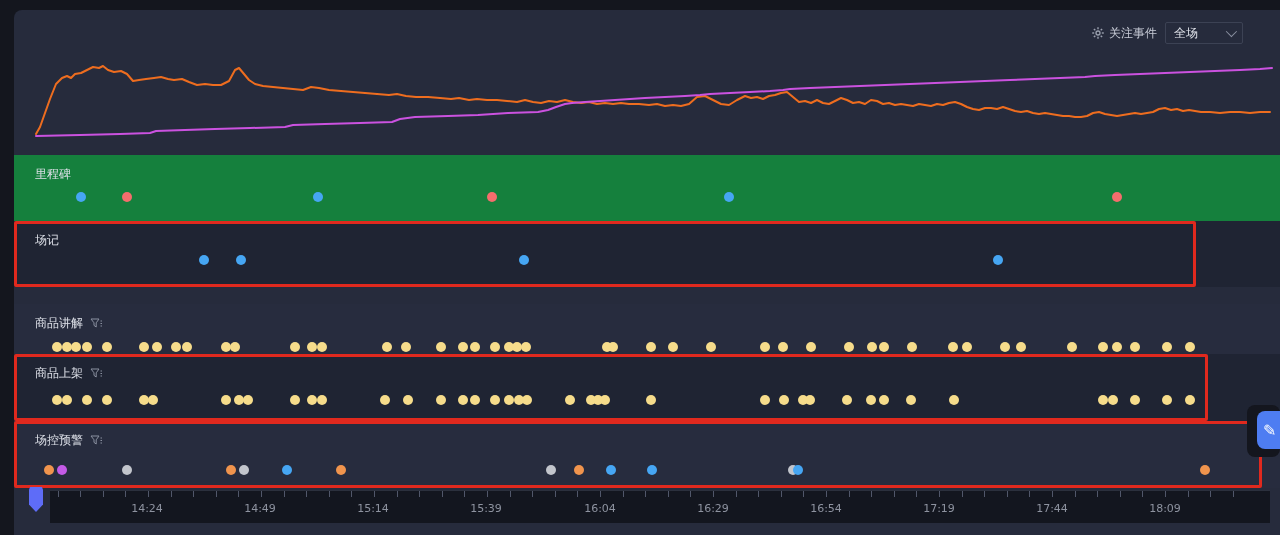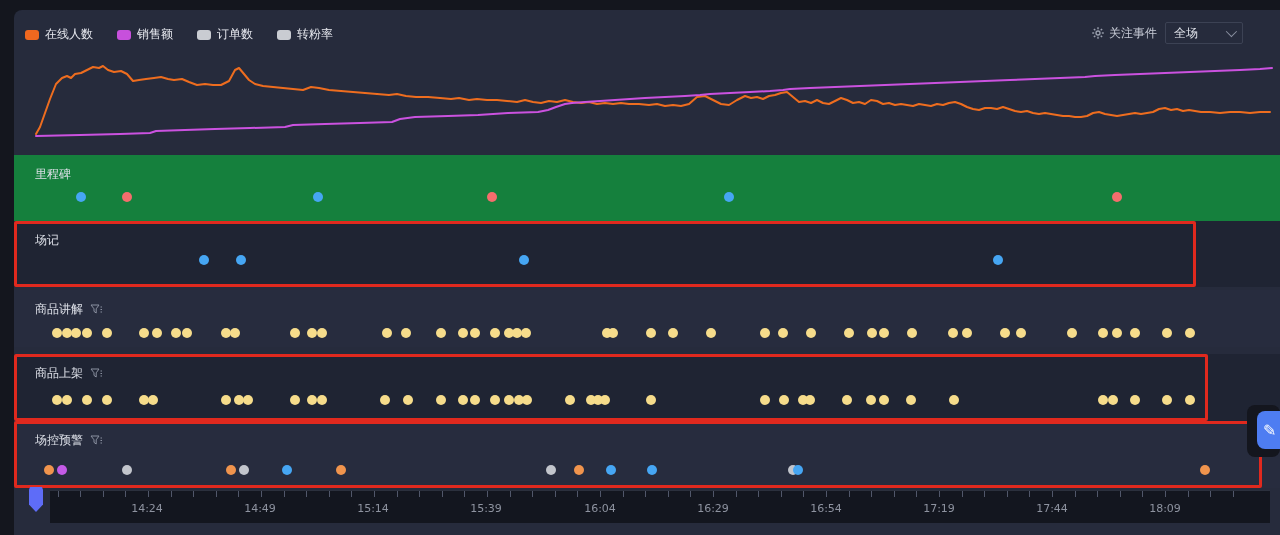--- a/index.html
+++ b/index.html
@@ -25,21 +25,21 @@
     padding:0 8px; cursor:pointer;
   }
   .chev { width:7px; height:7px; border-right:1px solid #8a90a0; border-bottom:1px solid #8a90a0;
     transform:rotate(45deg) translateY(-2px); }
   
   #chart-svg { position:absolute; left:0; top:0; pointer-events:none; }
   
   .timeline-row { position:absolute; left:14px; right:0; }
   .row-1 { top:155px; height:66px; background:#15803d; }
   .row-2 { top:221px; height:66px; background:#1f2433; }
-  .row-3 { top:290px; height:57px; background:#272c3e; }
+  .row-3 { top:304px; height:57px; background:#272c3e; }
   .row-4 { top:354px; height:67px; background:#1f2433; }
   .row-5 { top:421px; height:67px; background:#272c3e; }
   .row-label { position:absolute; left:21px; top:11px; font-size:12px; color:#dde0e8;
     display:flex; align-items:center; gap:7px; }
   .filter-icon { display:inline-flex; cursor:pointer; }
   .dots { position:absolute; inset:0; }
   .dot { position:absolute; width:10px; height:10px; border-radius:50%;
     transform:translate(-50%,-50%); cursor:pointer; }
   .highlight { position:absolute; top:0; bottom:0; left:0; box-sizing:border-box;
     border:3px solid #e0291e; border-radius:2px; pointer-events:none; }
@@ -63,38 +63,20 @@
 <body>
 
 <div class="stage">
   <div class="panel"></div>
 
   <svg id="chart-svg" width="1280" height="535" viewBox="0 0 1280 535">
       <polyline points="36,134 40,127 45,113 50,99 56,84 62,78 67,76 71,78 75,74 81,73 87,70 93,67 99,68 103,66 108,70 114,72 121,71 127,74 133,81 139,80 146,79 154,78 161,77 168,79 174,80 182,79 189,82 197,85 205,84 213,85 221,85 229,81 235,70 239,68 244,74 249,80 255,84 263,86 273,87 283,88 293,89 303,90 311,87 319,88 329,90 341,91 353,92 365,93 377,94 389,95 397,94 406,96 416,97 428,97 440,98 451,99 459,98 469,100 477,99 487,100 497,100 507,101 517,102 525,100 533,102 541,103 549,101 557,102 565,100 573,102 581,103 589,102 597,104 605,103 613,104 621,103 629,104 639,104 649,105 657,104 665,106 673,105 681,106 689,104 697,97 705,96 713,100 721,104 729,105 737,100 745,96 751,98 757,97 763,99 769,96 775,95 781,93 787,92 793,97 799,102 805,101 811,103 817,100 823,103 829,104 835,101 841,98 847,100 853,103 859,102 865,104 871,100 877,101 883,104 889,103 895,105 901,104 907,105 913,106 919,104 925,105 931,106 937,104 943,105 949,103 955,102 961,104 967,107 973,109 979,110 985,108 991,108 997,109 1003,107 1009,109 1015,111 1021,112 1027,111 1033,113 1039,114 1045,113 1051,114 1057,115 1063,116 1069,116 1075,117 1081,117 1087,116 1093,113 1099,112 1105,114 1111,115 1117,116 1123,115 1129,114 1135,113 1141,114 1147,113 1153,112 1159,109 1165,108 1171,110 1177,109 1183,111 1189,110 1195,111 1201,112 1210,112 1220,113 1230,112 1240,112 1250,113 1260,112 1270,112" fill="none" stroke="#ee6d1f" stroke-width="2" stroke-linejoin="round" stroke-linecap="round"></polyline>
       <polyline points="36,136 80,135 120,134 150,133 156,131 185,130 215,129 250,128 285,127 293,125 325,124 360,123 392,122 400,119 415,117 448,116 478,115 508,113 538,112 548,110 556,107 565,104 572,103 585,102 600,101 615,100 630,99 645,98 665,97 685,96 700,95 710,94 730,93 750,92 770,91 783,90 790,89 810,88 835,87 860,86 885,85 910,84 935,83 960,82 985,81 1010,80 1035,79 1060,78 1085,77 1095,76 1115,75 1140,74 1165,73 1190,72 1215,71 1240,70 1260,69 1272,68" fill="none" stroke="#cb52e0" stroke-width="2" stroke-linejoin="round" stroke-linecap="round"></polyline>
     </svg>
 
-  <div class="legend">
-    <div class="legend-item">
-      <span class="swatch" style="background: rgb(240, 104, 31);"></span>
-      <span>在线人数</span>
-    </div>
-    <div class="legend-item">
-      <span class="swatch" style="background: rgb(199, 80, 220);"></span>
-      <span>销售额</span>
-    </div>
-    <div class="legend-item">
-      <span class="swatch" style="background: rgb(201, 204, 210);"></span>
-      <span>订单数</span>
-    </div>
-    <div class="legend-item">
-      <span class="swatch" style="background: rgb(201, 204, 210);"></span>
-      <span>转粉率</span>
-    </div>
-  </div>
 
   <div class="controls">
     <span class="follow-label">
       <svg width="12" height="12" viewBox="0 0 12 12">
         <circle cx="6" cy="6" r="2" fill="none" stroke="#9aa0ae" stroke-width="1.3"></circle>
         <g stroke="#9aa0ae" stroke-width="1.4">
           <line x1="6" y1="0.2" x2="6" y2="2.2"></line>
             <line x1="6" y1="9.8" x2="6" y2="11.8"></line>
           <line x1="0.2" y1="6" x2="2.2" y2="6"></line>
             <line x1="9.8" y1="6" x2="11.8" y2="6"></line>

